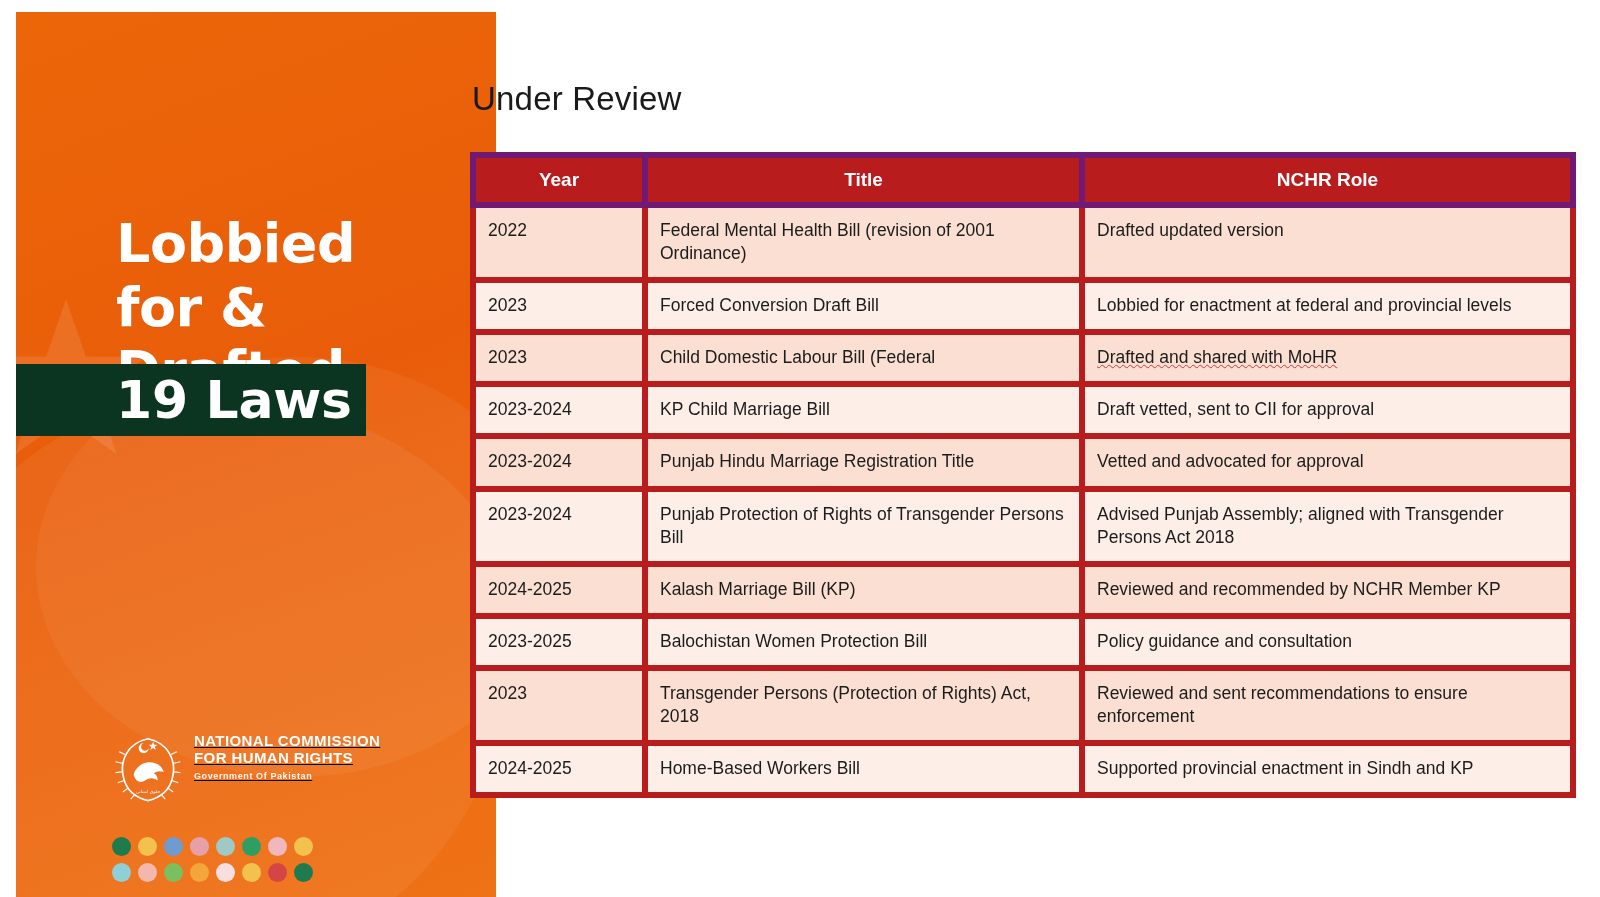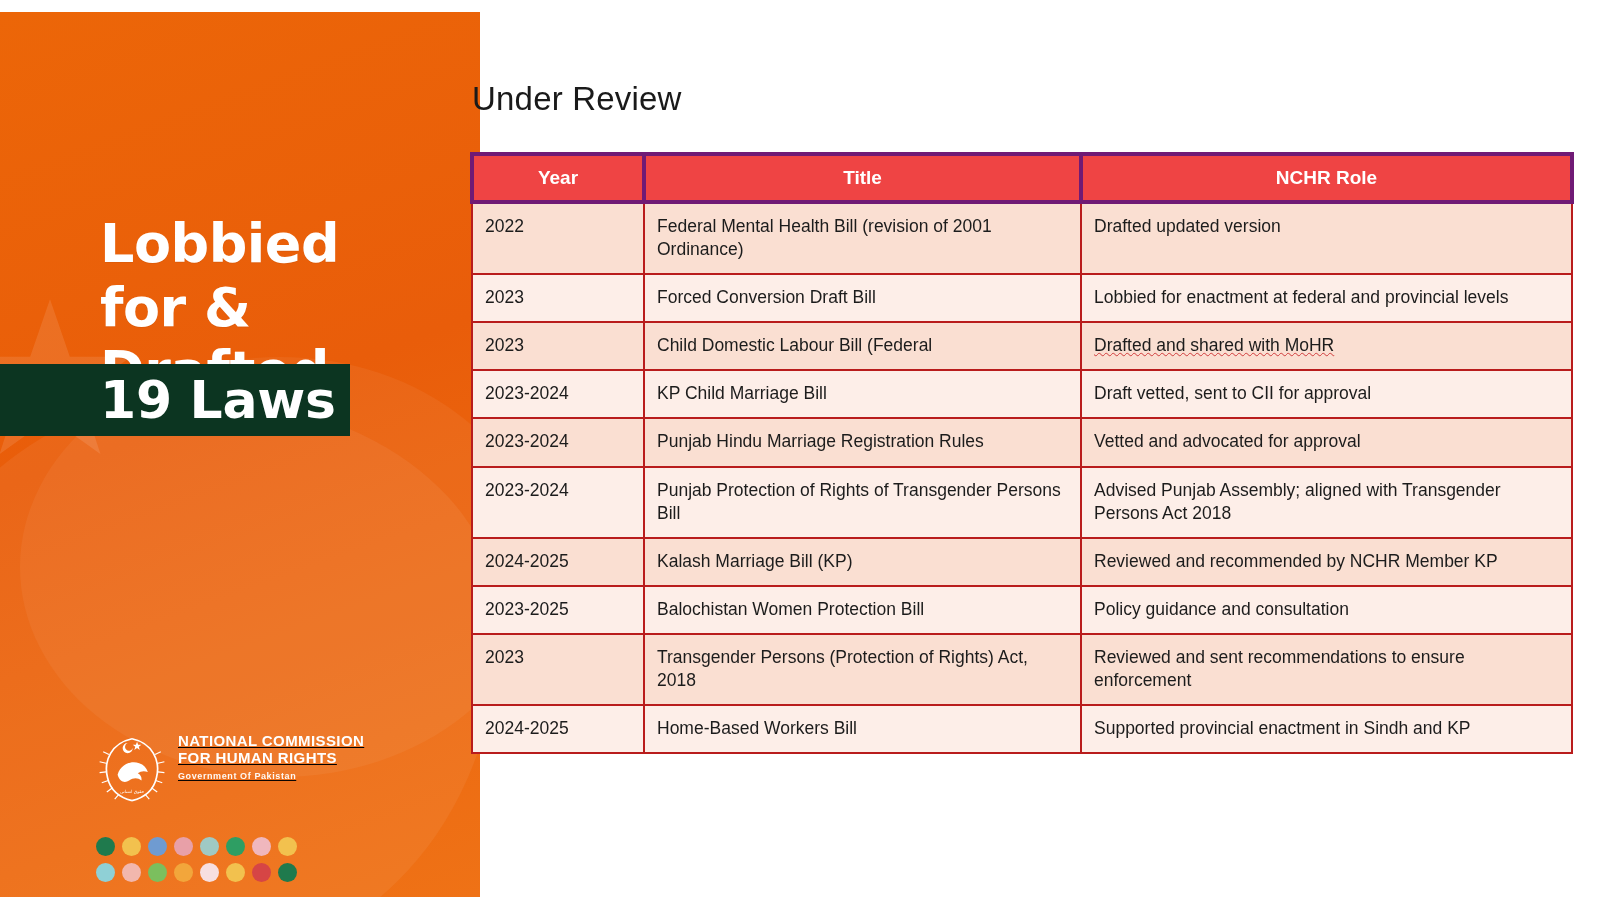--- a/index.html
+++ b/index.html
@@ -13,21 +13,21 @@
   .slide {
     position: relative;
     width: 1600px;
     height: 897px;
     background: #ffffff;
   }
 
   
   .left-panel {
     position: absolute;
-    left: 0; top: 12px;
+    left: 16px; top: 12px;
     width: 480px;
     height: 885px;
     background: linear-gradient(160deg, #ec6608 0%, #e95d0a 45%, #ef7216 100%);
     overflow: hidden;
   }
   .left-panel .star {
     position: absolute;
     left: -40px; top: 280px;
     width: 180px; height: 180px;
     opacity: 0.10;
@@ -151,34 +151,34 @@
   }
 
   table.bills {
     position: absolute;
     left: 0px; top: 152px;
     width: 1100px;
     border-collapse: collapse;
     table-layout: fixed;
   }
   table.bills th {
-    background: #ef4444;
+    background: #b91c1c;
     color: #ffffff;
     font-size: 19px;
     font-weight: 700;
     padding: 11px 12px;
     text-align: center;
-    border: 4px solid #701a75;
+    border: 6px solid #701a75;
   }
   table.bills td {
     font-size: 17.5px;
     color: #1c1c1c;
     padding: 11px 12px 12px 12px;
     vertical-align: top;
-    border: 2px solid #b91c1c;
+    border: 6px solid #b91c1c;
     line-height: 1.32;
   }
   table.bills tr.odd td { background: #fadfd2; }
   table.bills tr.even td { background: #fdeee8; }
 
   col.c-year  { width: 172px; }
   col.c-title { width: 437px; }
   col.c-role  { width: 491px; }
   .spell-wave {
     text-decoration: underline;
@@ -299,21 +299,21 @@
           <td>Child Domestic Labour Bill (Federal</td>
           <td class="spell-wave">Drafted and shared with MoHR</td>
         </tr>
         <tr class="even">
           <td>2023-2024</td>
           <td>KP Child Marriage Bill</td>
           <td>Draft vetted, sent to CII for approval</td>
         </tr>
         <tr class="odd">
           <td>2023-2024</td>
-          <td>Punjab Hindu Marriage Registration Rules</td>
+          <td>Punjab Hindu Marriage Registration Title</td>
           <td>Vetted and advocated for approval</td>
         </tr>
         <tr class="even">
           <td>2023-2024</td>
           <td>Punjab Protection of Rights of Transgender Persons Bill</td>
           <td>Advised Punjab Assembly; aligned with Transgender Persons Act 2018</td>
         </tr>
         <tr class="odd">
           <td>2024-2025</td>
           <td>Kalash Marriage Bill (KP)</td>

